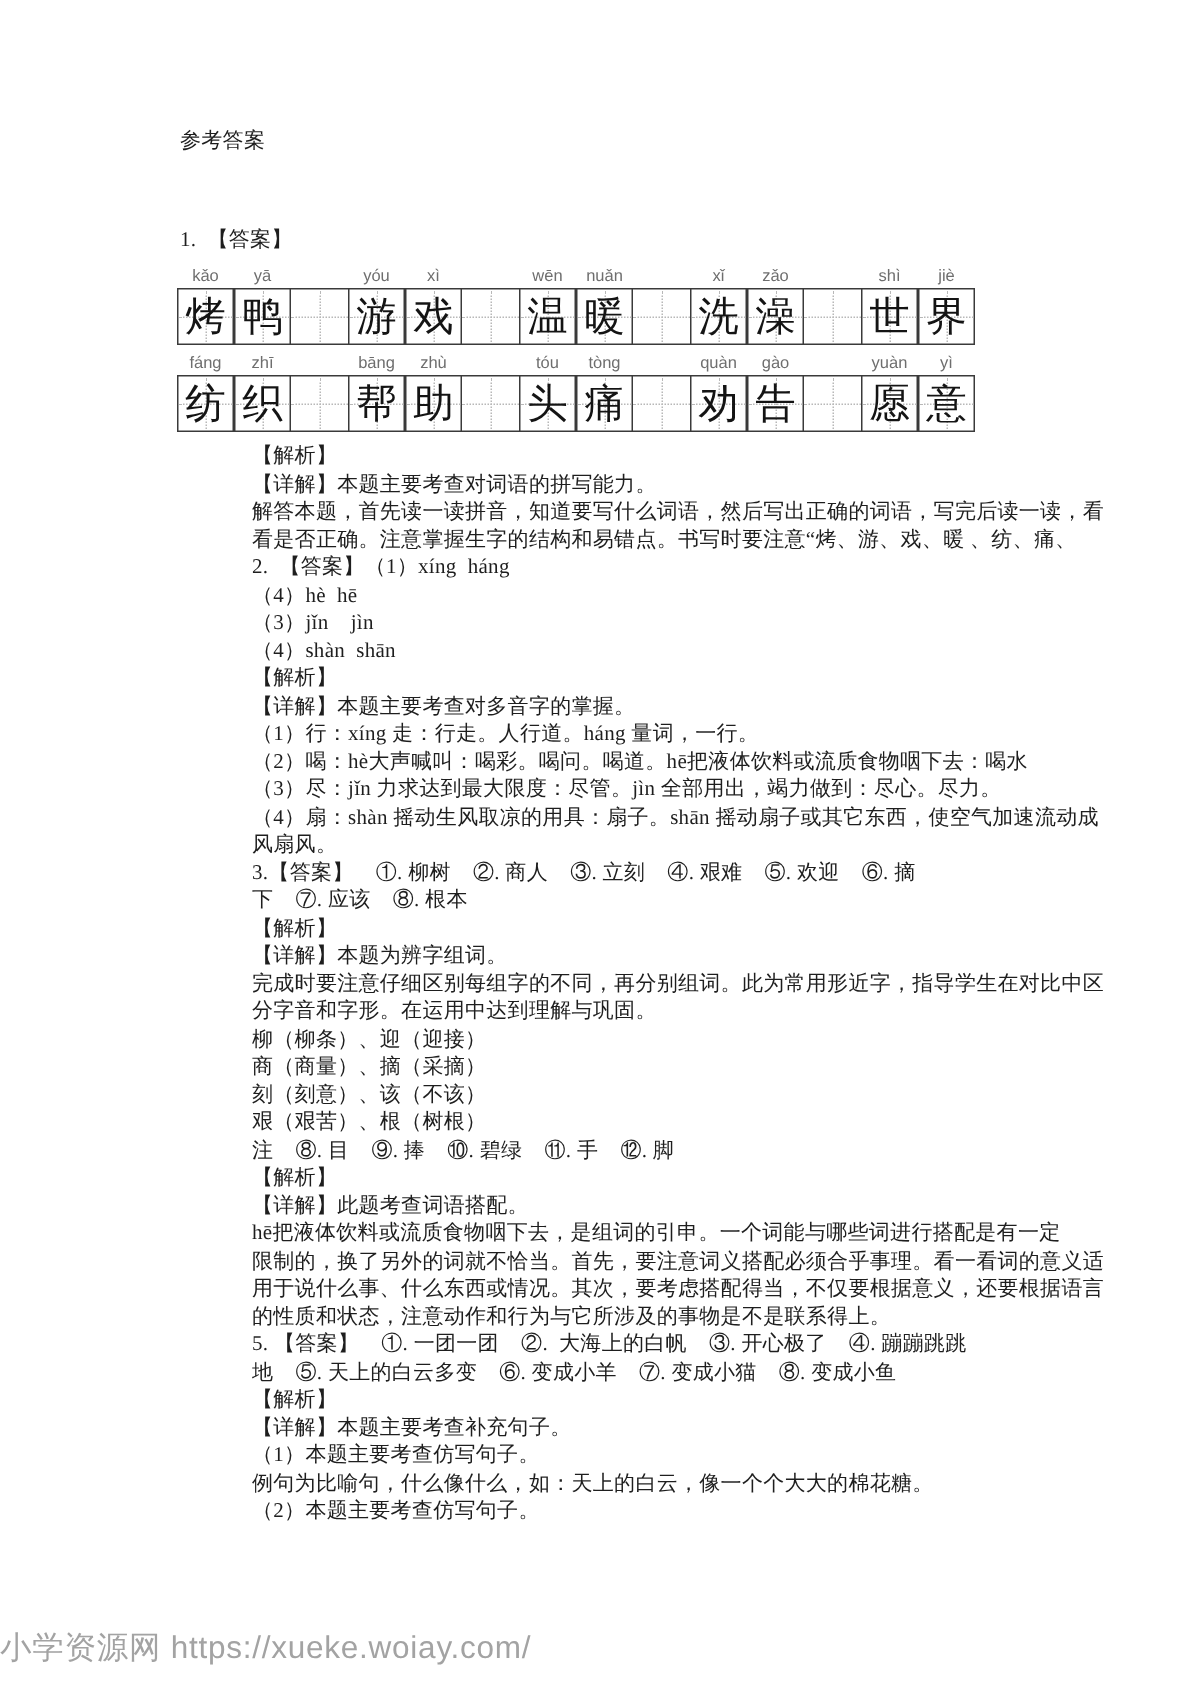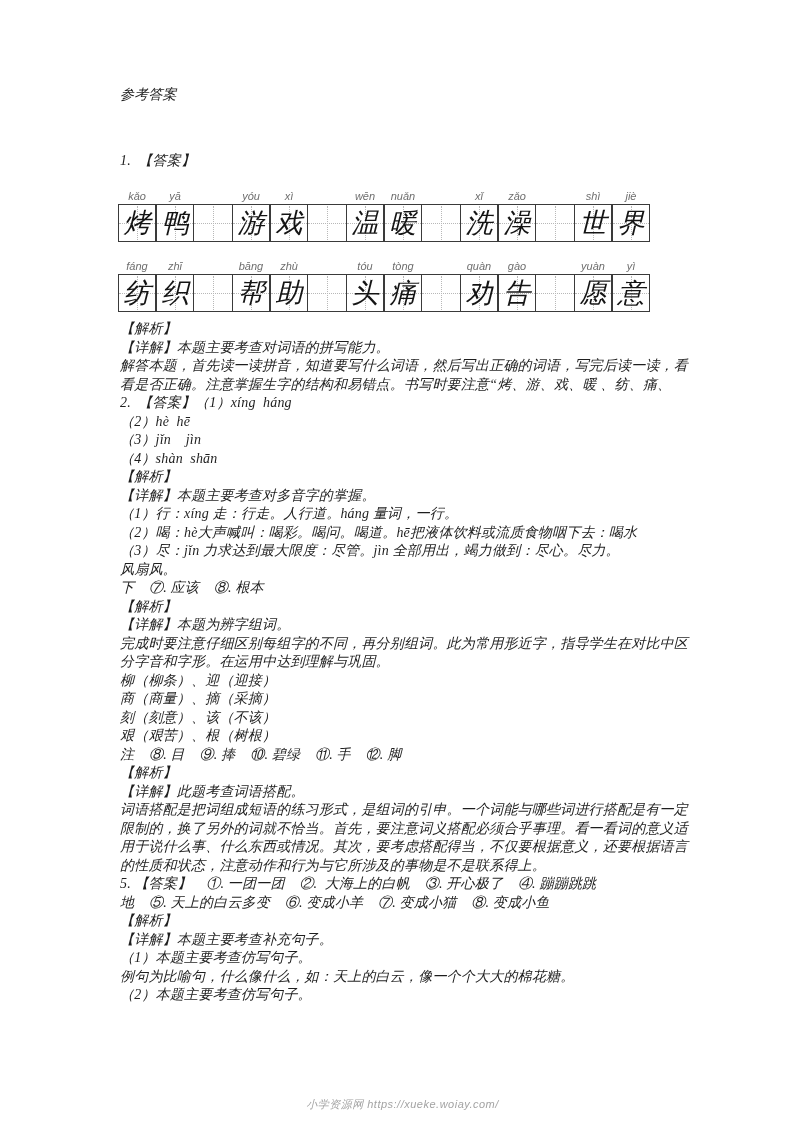--- a/index.html
+++ b/index.html
@@ -3,37 +3,36 @@
 <meta charset="utf-8">
 <style>
   html,body { margin:0; padding:0; background:#ffffff; }
   .page {
     position:relative;
     width:793px; height:1122px;
     background:#ffffff;
     font-family:"Liberation Serif","DejaVu Serif",serif;
     color:#1e1e1e;
     overflow:hidden;
-    font-style:italic;
   }
   .content { position:absolute; left:120px; top:86px; width:560px; }
   .tline {
     font-size:14px;
     line-height:18.5px;
     white-space:pre;
     letter-spacing:0.2px;
   }
   .title-line { margin-bottom:5px; }
   .q1-line { margin-bottom:7px;margin-top:47px; }
 
   
   .pinyin-grid { margin-left:-2px; margin-bottom:7px; }
   .g-row { margin-bottom:5px; }
   .g-units { display:flex; }
-  .unit { width:38px; flex:0 0 38px; display:flex; flex-direction:column;margin-top:12px; }
+  .unit { width:38px; flex:0 0 38px; display:flex; flex-direction:column; }
   .py {
     height:15px; line-height:14px;
     font-size:11px; text-align:center;
     font-family:"Liberation Sans","DejaVu Sans",sans-serif;
     color:#6e6e6e;
     white-space:nowrap;
   }
   .cell {
     position:relative; height:38px; box-sizing:border-box;
     display:flex; align-items:center; justify-content:center;
@@ -50,27 +49,27 @@
     border:1px solid #3a3a3a;
     font-size:27px; line-height:34px; color:#141414;
     font-family:"Liberation Serif","DejaVu Serif",serif;
   }
   .cell-gap {
     border-top:1px solid #3a3a3a;
     border-bottom:1px solid #3a3a3a;
   }
   .cell-char span { position:relative; z-index:1; }
 
-  .body-lines { margin-top:8px; }
+  .body-lines { margin-top:8px;margin-left:48px; }
 
   .footer {
-    position:absolute; left:12px; right:0; bottom:10px;
-    text-align:center;
+    position:absolute; left:0; right:0; bottom:10px;
+    text-align:left;
     font-family:"Liberation Sans","DejaVu Sans",sans-serif;
-    font-size:11px;
+    font-size:21px;
     color:#a3a3a3;
     letter-spacing:0.5px;
   }
 </style>
 </head>
 <body>
 
 <div class="page">
   <div class="content">
 
@@ -240,42 +239,44 @@
           </div>
         </div>
       </div>
 
     <div class="body-lines">
         <div class="tline">【解析】</div>
         <div class="tline">【详解】本题主要考查对词语的拼写能力。</div>
         <div class="tline">解答本题，首先读一读拼音，知道要写什么词语，然后写出正确的词语，写完后读一读，看</div>
         <div class="tline">看是否正确。注意掌握生字的结构和易错点。书写时要注意“烤、游、戏、暖 、纺、痛、</div>
         <div class="tline">2.  【答案】（1）xíng  háng</div>
-        <div class="tline">（2）hè  hē</div>
+        <div class="tline">（4）hè  hē</div>
         <div class="tline">（3）jǐn    jìn</div>
         <div class="tline">（4）shàn  shān</div>
         <div class="tline">【解析】</div>
         <div class="tline">【详解】本题主要考查对多音字的掌握。</div>
         <div class="tline">（1）行：xíng 走：行走。人行道。háng 量词，一行。</div>
         <div class="tline">（2）喝：hè大声喊叫：喝彩。喝问。喝道。hē把液体饮料或流质食物咽下去：喝水</div>
         <div class="tline">（3）尽：jǐn 力求达到最大限度：尽管。jìn 全部用出，竭力做到：尽心。尽力。</div>
+        <div class="tline">（4）扇：shàn 摇动生风取凉的用具：扇子。shān 摇动扇子或其它东西，使空气加速流动成</div>
         <div class="tline">风扇风。</div>
+        <div class="tline">3.【答案】    ①. 柳树    ②. 商人    ③. 立刻    ④. 艰难    ⑤. 欢迎    ⑥. 摘</div>
         <div class="tline">下    ⑦. 应该    ⑧. 根本</div>
         <div class="tline">【解析】</div>
         <div class="tline">【详解】本题为辨字组词。</div>
         <div class="tline">完成时要注意仔细区别每组字的不同，再分别组词。此为常用形近字，指导学生在对比中区</div>
         <div class="tline">分字音和字形。在运用中达到理解与巩固。</div>
         <div class="tline">柳（柳条）、迎（迎接）</div>
         <div class="tline">商（商量）、摘（采摘）</div>
         <div class="tline">刻（刻意）、该（不该）</div>
         <div class="tline">艰（艰苦）、根（树根）</div>
         <div class="tline">注    ⑧. 目    ⑨. 捧    ⑩. 碧绿    ⑪. 手    ⑫. 脚</div>
         <div class="tline">【解析】</div>
         <div class="tline">【详解】此题考查词语搭配。</div>
-        <div class="tline">词语搭配是把词组成短语的练习形式，是组词的引申。一个词能与哪些词进行搭配是有一定</div>
+        <div class="tline">hē把液体饮料或流质食物咽下去，是组词的引申。一个词能与哪些词进行搭配是有一定</div>
         <div class="tline">限制的，换了另外的词就不恰当。首先，要注意词义搭配必须合乎事理。看一看词的意义适</div>
         <div class="tline">用于说什么事、什么东西或情况。其次，要考虑搭配得当，不仅要根据意义，还要根据语言</div>
         <div class="tline">的性质和状态，注意动作和行为与它所涉及的事物是不是联系得上。</div>
         <div class="tline">5. 【答案】    ①. 一团一团    ②.  大海上的白帆    ③. 开心极了    ④. 蹦蹦跳跳</div>
         <div class="tline">地    ⑤. 天上的白云多变    ⑥. 变成小羊    ⑦. 变成小猫    ⑧. 变成小鱼</div>
         <div class="tline">【解析】</div>
         <div class="tline">【详解】本题主要考查补充句子。</div>
         <div class="tline">（1）本题主要考查仿写句子。</div>
         <div class="tline">例句为比喻句，什么像什么，如：天上的白云，像一个个大大的棉花糖。</div>
         <div class="tline">（2）本题主要考查仿写句子。</div>

